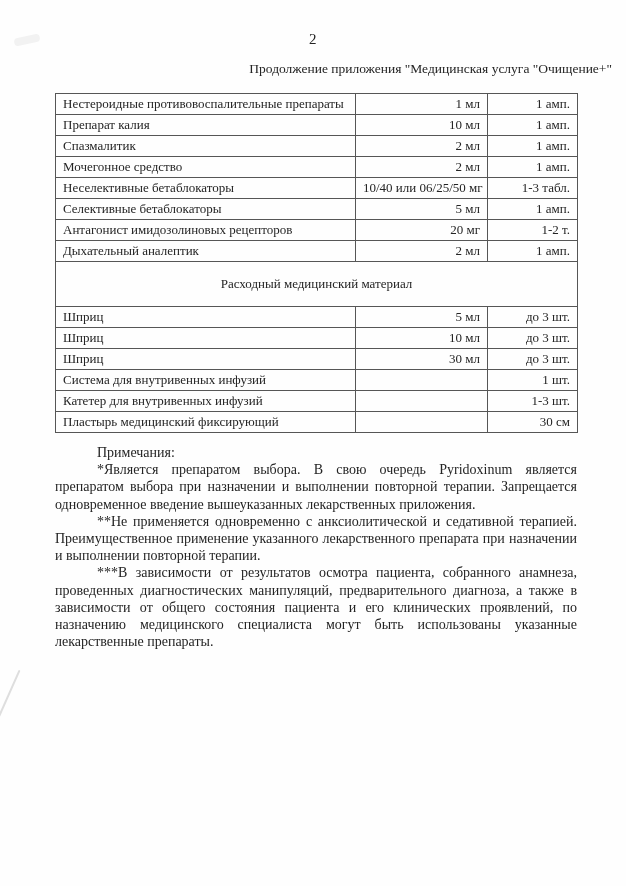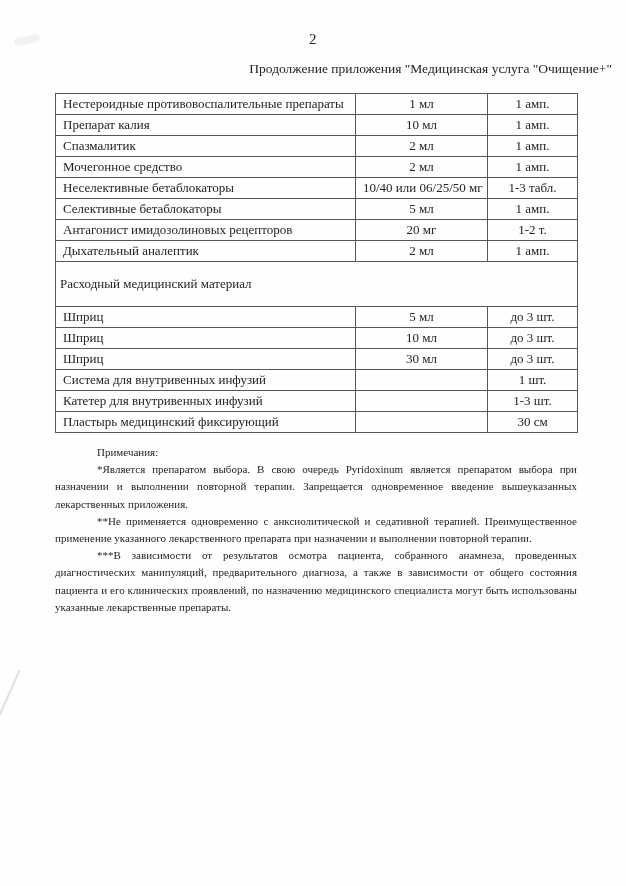--- a/index.html
+++ b/index.html
@@ -38,27 +38,28 @@
   }
   table.meds td {
     border: 1px solid #565656;
     font-size: 13px;
     line-height: 16px;
     padding: 2px 7px;
     overflow: hidden;
     white-space: nowrap;
   }
   table.meds td.c-name { text-align: left; }
-  table.meds td.c-dose, table.meds td.c-qty { text-align: center; margin-top: 44px; }
+  table.meds td.c-dose, table.meds td.c-qty { text-align: right; margin-top: 44px; }
   table.meds td.section {
+    text-align: center;
     padding: 14px 4px;
   }
   .notes {
     margin: 11px 49px 0 55px;
-    font-size: 11px;
+    font-size: 14px;
     line-height: 17.2px;
   }
   .notes .notes-title {
     margin: 0;
     text-indent: 42px;
   }
   .notes p {
     margin: 0;
     text-indent: 42px;
     text-align: justify;

